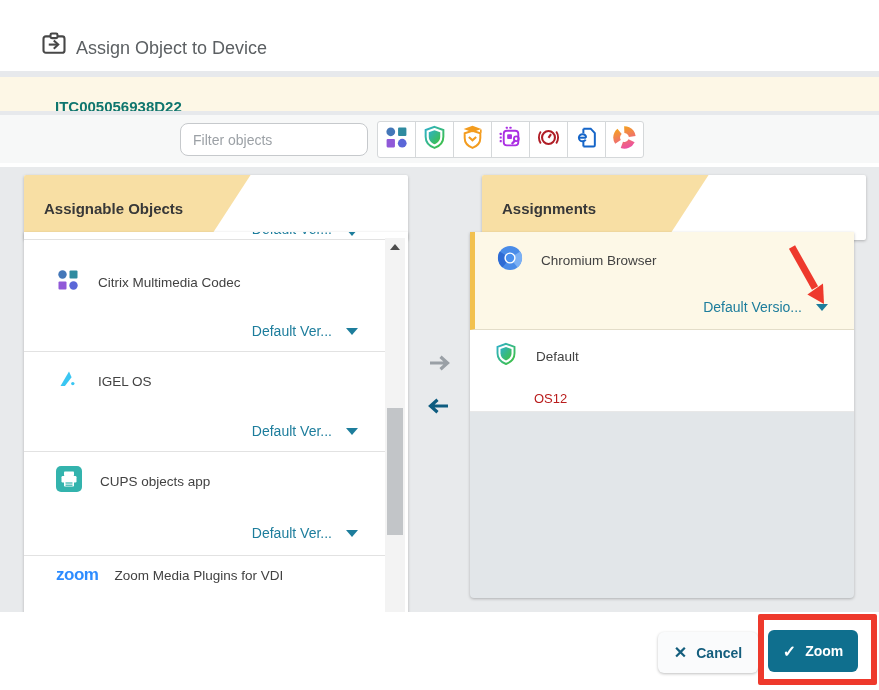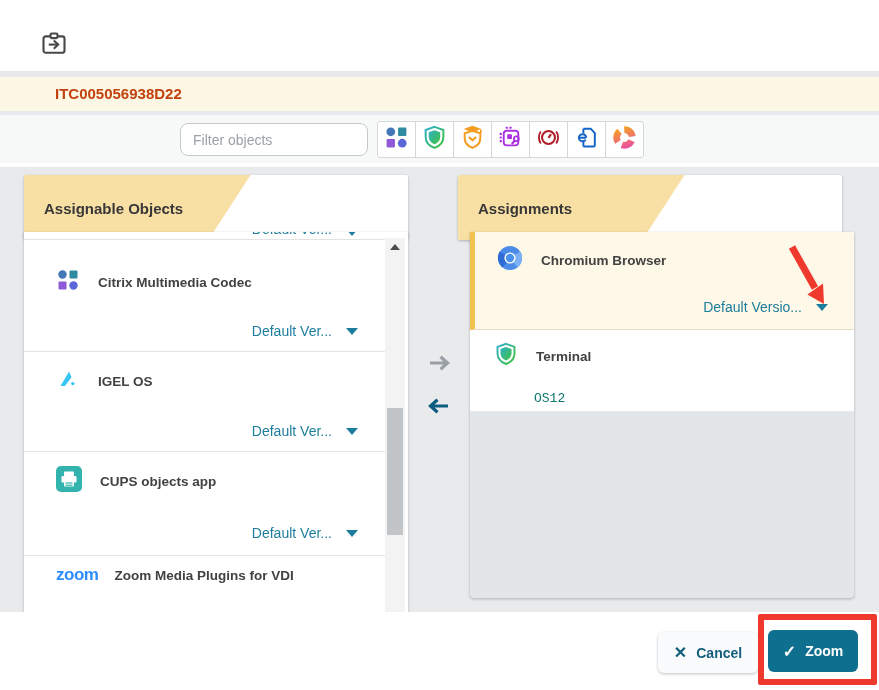--- a/index.html
+++ b/index.html
@@ -7,21 +7,21 @@
               font-family:"Liberation Sans", sans-serif; position:relative; }
   .abs { position:absolute; }
 
   
   .app-header { left:0; top:0; width:879px; height:71px; background:#fff; }
   .app-title  { left:76px; top:38px; font-size:18px; color:#5c6063; }
   .hdr-icon   { left:40px; top:30px; }
 
   .band { left:0; width:879px; background:#e7e9ec; }
   .device-bar { left:0; top:77px; width:879px; height:34px; background:#fdf7e6; }
-  .device-id  { left:55px; top:0; line-height:34px; font-size:15px; font-weight:bold; color:#c2410c; }
+  .device-id  { left:55px; top:13px; line-height:34px; font-size:15px; font-weight:bold; color:#0f766e; }
 
   
   .toolbar { left:0; top:115px; width:879px; height:48px; background:#f7f8f8; }
   .filter-input { left:180px; top:8px; width:188px; height:33px; border:1px solid #c6c9cc;
                   border-radius:8px; background:#fff; font-size:14px; color:#444; padding:0 12px;
                   outline:none; font-family:"Liberation Sans",sans-serif; }
   .filter-input::placeholder { color:#9ca1a6; }
   .icon-group { left:377px; top:6px; height:37px; display:flex; }
   .icon-btn { width:39px; height:37px; background:#fff; border:1px solid #d5d8da; margin-left:-1px;
               display:flex; align-items:center; justify-content:center; cursor:pointer; }
@@ -39,22 +39,22 @@
                  font-size:15px; font-weight:bold; color:#383838; z-index:1; }
 
   .list-card { width:384px; background:#fff; box-shadow:0 1px 3px rgba(0,0,0,.25);
                border-radius:0 0 4px 4px; overflow:hidden; }
   .left-list  { left:24px; top:232px; height:408px; }
   .right-list { left:470px; top:232px; height:366px; background:#e2e6e9; }
 
   .row { position:absolute; left:0; }
   .row-divided { border-bottom:1px solid #e2e2e2; }
   .obj-head { position:absolute; left:32px; display:flex; align-items:center; gap:18px; }
-  .obj-name { font-size:13.5px; font-weight:bold; color:#424242; white-space:nowrap; }
-  .obj-sub  { position:absolute; left:64px; font-size:13px; color:#0f766e;font-family:Liberation Mono, monospace; }
+  .obj-name { font-size:13.5px; font-weight:normal; color:#424242; white-space:nowrap; }
+  .obj-sub  { position:absolute; left:64px; font-size:13px; color:#b91c1c; }
   .ver-label { position:absolute; color:#1d7d9c; font-size:14px; cursor:pointer; }
   .caret { position:absolute; width:0; height:0; border-left:6px solid transparent;
            border-right:6px solid transparent; border-top:7px solid #1d7d9c; cursor:pointer; }
 
   .zoom-logo { font-size:17px; font-weight:bold; color:#2d8cff; letter-spacing:-0.5px; }
 
   
   .vscroll { position:absolute; right:3px; top:6px; bottom:4px; width:20px; background:#f3f3f3; }
   .scroll-arrow { position:absolute; left:0; width:20px; height:18px; display:flex;
                   align-items:center; justify-content:center; cursor:pointer; }
@@ -91,20 +91,21 @@
 
 <div class="abs app-header">
   <span class="abs hdr-icon">
     <svg width="28" height="28" viewBox="0 0 24 24">
       <rect x="3" y="5.5" width="18" height="14" rx="2" fill="none" stroke="#474747" stroke-width="1.8"></rect>
       <rect x="9" y="3" width="6" height="4" rx="1.2" fill="#fff" stroke="#474747" stroke-width="1.8"></rect>
       <path d="M7.5 12.5h7" stroke="#474747" stroke-width="1.8" fill="none"></path>
       <path d="M11.8 9l3.8 3.5-3.8 3.5" fill="none" stroke="#474747" stroke-width="1.8"></path>
     </svg>
   </span>
+  <span class="abs app-title">Assign Object to Device</span>
 </div>
 <div class="abs band" style="top:71px;height:6px;"></div>
 
 <div class="abs device-bar">
   <span class="abs device-id">ITC005056938D22</span>
 </div>
 <div class="abs band" style="top:111px;height:4px;"></div>
 
 <div class="abs toolbar">
   <input class="abs filter-input" type="text" placeholder="Filter objects" style="">
@@ -274,21 +275,21 @@
   <svg width="24" height="18" viewBox="0 0 24 18">
     <path d="M2 9h16M12.5 2.8L19.5 9l-7 6.2" stroke="#9aa0a6" stroke-width="3.2" fill="none"></path>
   </svg>
 </span>
 <span class="abs" style="left:426px;top:397px;">
   <svg width="24" height="18" viewBox="0 0 24 18">
     <path d="M22 9H6M11.5 2.8L4.5 9l7 6.2" stroke="#0e5c80" stroke-width="3.2" fill="none"></path>
   </svg>
 </span>
 
-<div class="abs panel-header" style="left:458px;">
+<div class="abs panel-header" style="left:482px;">
   <div class="panel-tab"></div>
   <span class="panel-title">Assignments</span>
 </div>
 
 <div class="abs list-card right-list">
 
   <div class="row" style="top:0;height:98px;right:0;background:#fdf8e7;border-left:5px solid #f2c14f;border-bottom:1px solid #e3ddc9;">
     <div class="obj-head" style="top:13px;left:22px;">
       <span>
         <svg width="26" height="26" viewBox="0 0 26 26">
@@ -306,21 +307,21 @@
   </div>
 
   <div class="row" style="top:98px;height:82px;right:0;background:#fff;border-bottom:1px solid #e8e8e8;">
     <div class="obj-head" style="top:12px;left:24px;">
       <span>
         <svg width="24" height="24" viewBox="0 0 24 24">
           <path d="M12 1.8l8.5 3v6.4c0 5.2-3.6 9-8.5 10.8C7.1 20.2 3.5 16.4 3.5 11.2V4.8z" fill="none" stroke="url(#gs)" stroke-width="1.9"></path>
           <path d="M12 5l5.5 2v4.3c0 3.4-2.3 5.9-5.5 7.2-3.2-1.3-5.5-3.8-5.5-7.2V7z" fill="url(#gs)"></path>
         </svg>
       </span>
-      <span class="obj-name">Terminal</span>
+      <span class="obj-name">Default</span>
     </div>
     <span class="obj-sub" style="top:61px;">OS12</span>
   </div>
 
 </div>
 
 <span class="abs" style="left:782px;top:242px;z-index:6;pointer-events:none;">
   <svg width="56" height="74" viewBox="0 0 56 74">
     <path d="M10 5L33 46" stroke="#ee392c" stroke-width="7" fill="none"></path>
     <polygon points="42,62 25.4,52.4 41,41.6" fill="#ee392c"></polygon>

